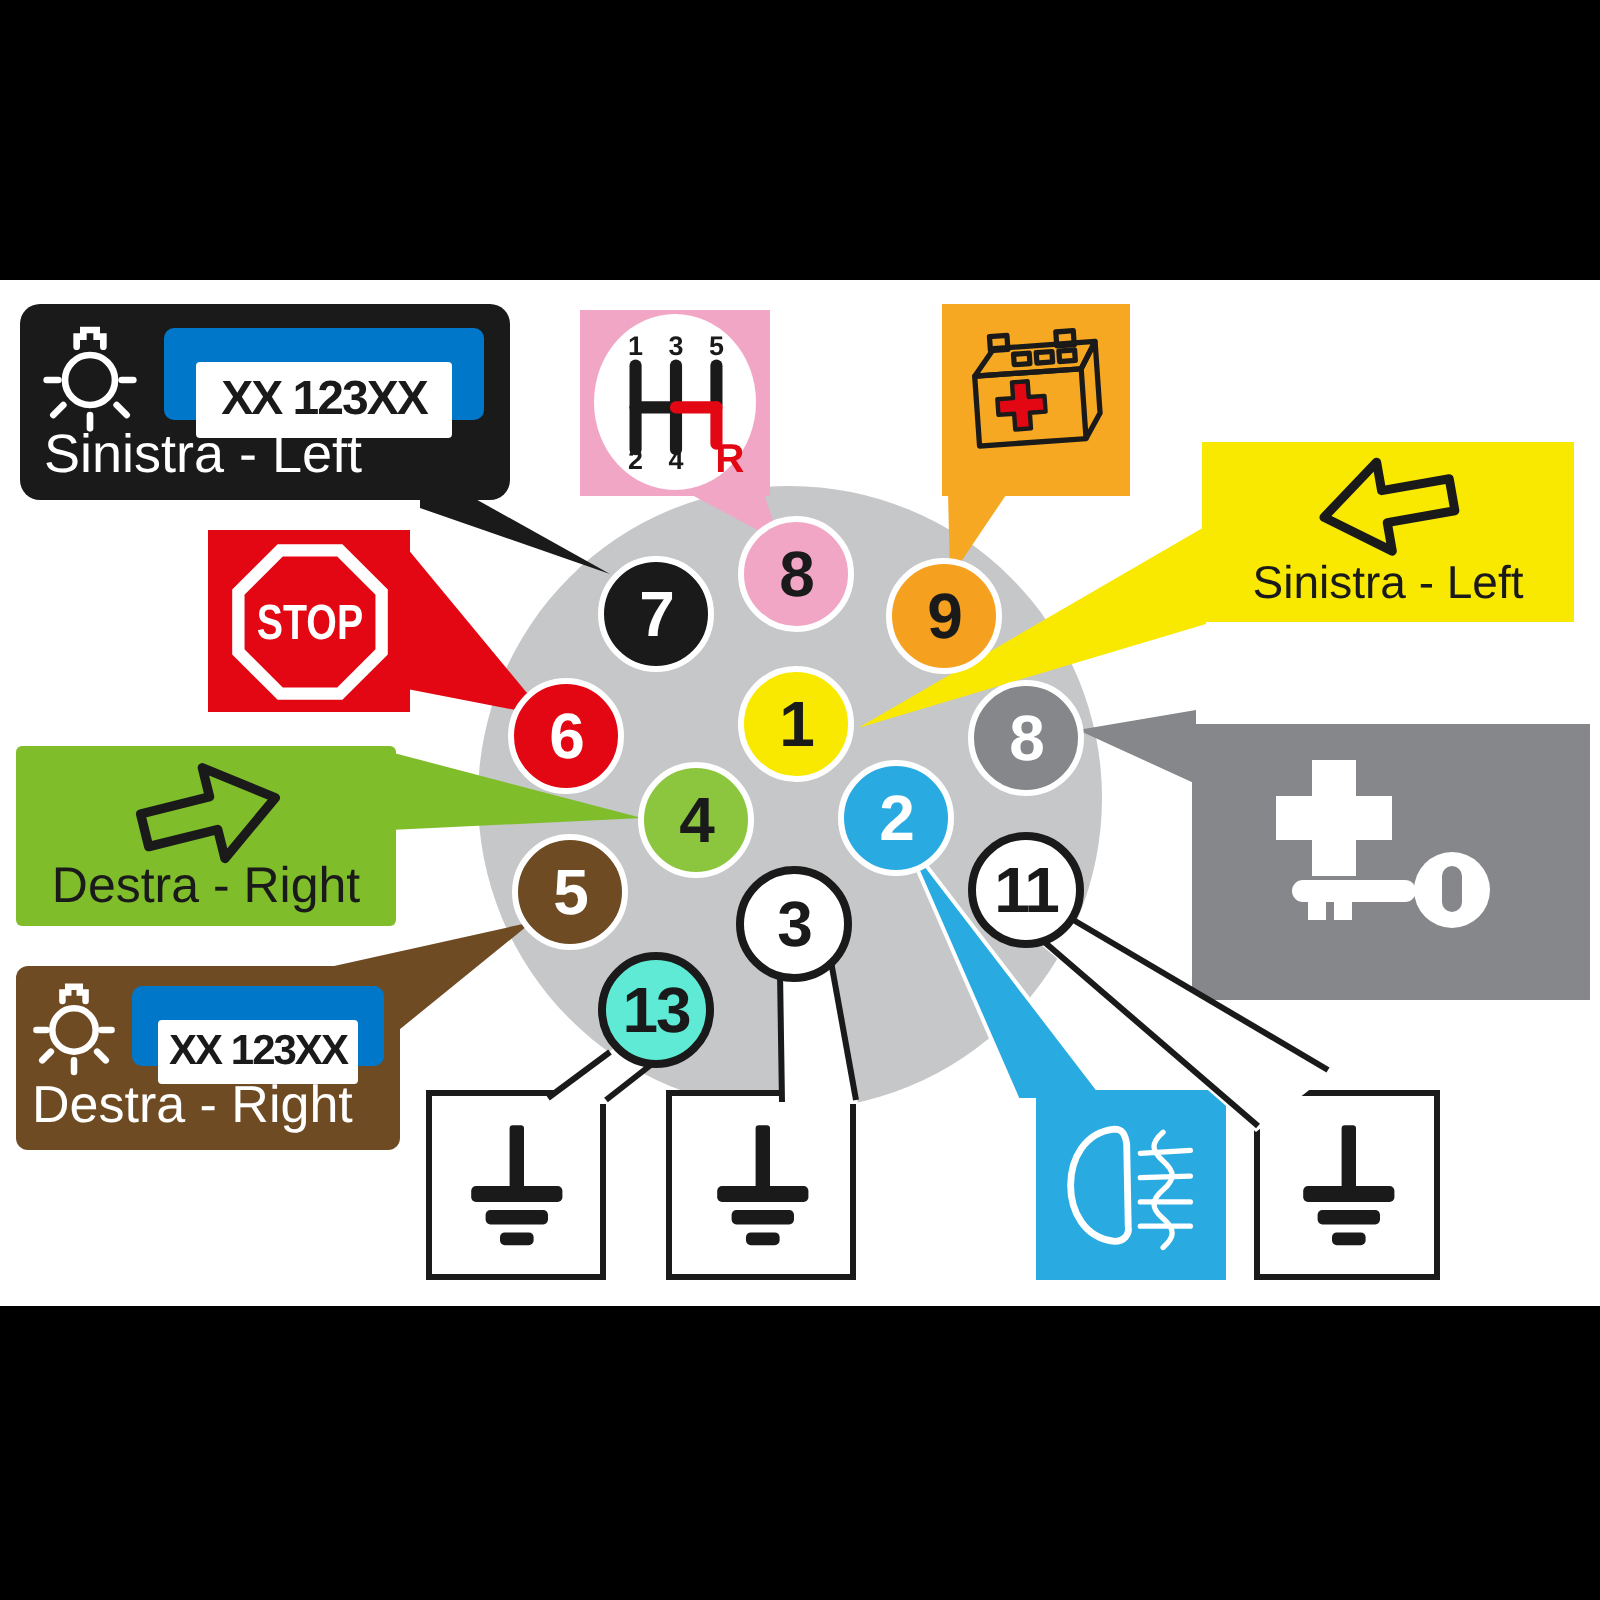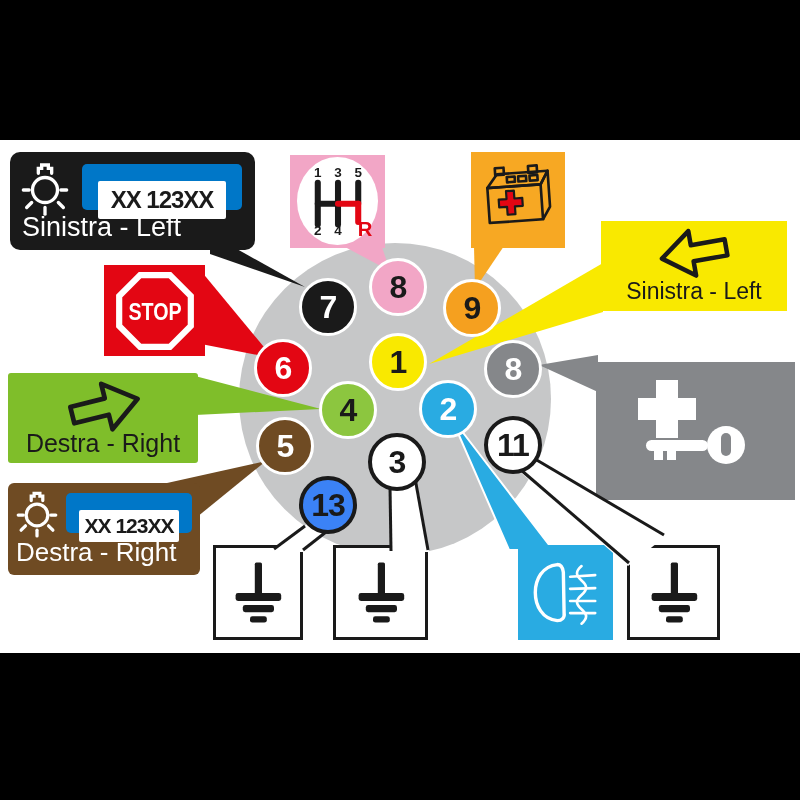--- a/index.html
+++ b/index.html
@@ -216,14 +216,14 @@
   <div class="pin" style="left: 419px; top: 380px; background-color: rgb(41, 171, 226); color: rgb(255, 255, 255); border-color: rgb(255, 255, 255);">2</div>
   <div class="pin pin--outline" style="left: 368px; top: 433px; background-color: rgb(255, 255, 255); color: rgb(26, 26, 26); border-color: rgb(26, 26, 26);">3</div>
   <div class="pin" style="left: 319px; top: 381px; background-color: rgb(140, 198, 63); color: rgb(26, 26, 26); border-color: rgb(255, 255, 255);">4</div>
   <div class="pin" style="left: 256px; top: 417px; background-color: rgb(111, 75, 35); color: rgb(255, 255, 255); border-color: rgb(255, 255, 255);">5</div>
   <div class="pin" style="left: 254px; top: 339px; background-color: rgb(227, 6, 19); color: rgb(255, 255, 255); border-color: rgb(255, 255, 255);">6</div>
   <div class="pin" style="left: 299px; top: 278px; background-color: rgb(26, 26, 26); color: rgb(255, 255, 255); border-color: rgb(255, 255, 255);">7</div>
   <div class="pin" style="left: 369px; top: 258px; background-color: rgb(242, 166, 198); color: rgb(26, 26, 26); border-color: rgb(255, 255, 255);">8</div>
   <div class="pin" style="left: 443px; top: 279px; background-color: rgb(245, 160, 31); color: rgb(26, 26, 26); border-color: rgb(255, 255, 255);">9</div>
   <div class="pin" style="left: 484px; top: 340px; background-color: rgb(133, 135, 138); color: rgb(255, 255, 255); border-color: rgb(255, 255, 255);">8</div>
   <div class="pin pin--outline" style="left: 484px; top: 416px; background-color: rgb(255, 255, 255); color: rgb(26, 26, 26); border-color: rgb(26, 26, 26);">11</div>
-  <div class="pin pin--outline" style="left: 299px; top: 476px; background-color: #3b82f6; color: rgb(26, 26, 26); border-color: rgb(26, 26, 26);">13</div>
+  <div class="pin pin--outline" style="left: 299px; top: 476px; background-color: #5eead4; color: rgb(26, 26, 26); border-color: rgb(26, 26, 26);">13</div>
 </div>
 
 </body></html>

